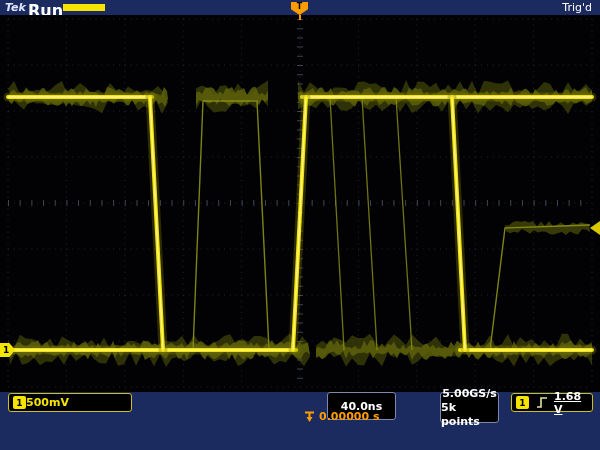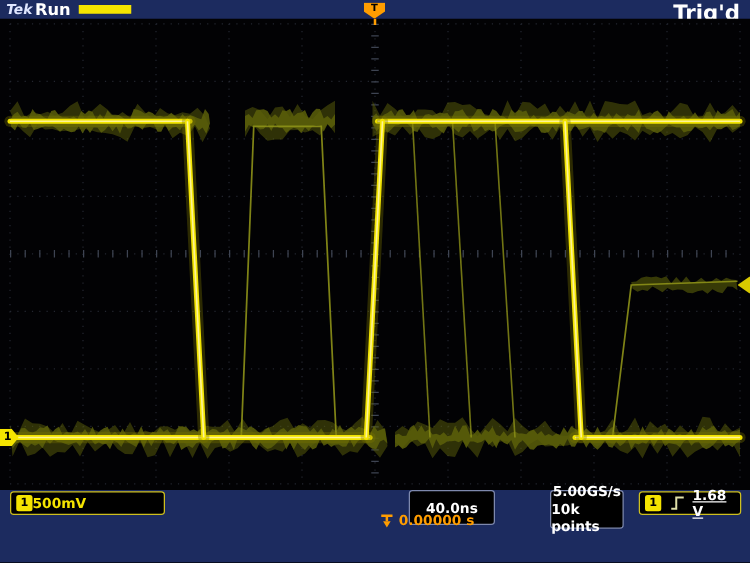--- a/index.html
+++ b/index.html
@@ -1,23 +1,23 @@
 <!DOCTYPE html>
 <html><head>
 <meta charset="utf-8">
 <style>
   html,body{margin:0;padding:0;background:#000;}
   .scope{position:relative;width:600px;height:450px;background:#1c2b5f;overflow:hidden;
          font-family:"DejaVu Sans","Liberation Sans",sans-serif;-webkit-user-select:none;}
   
   .topbar{position:absolute;top:0;left:0;width:600px;height:15px;background:#1c2b5f;}
   .tek-logo{position:absolute;left:5px;top:1px;color:#dfe6ff;font-size:11px;font-weight:bold;font-style:italic;}
-  .run-status{position:absolute;left:28px;top:1px;color:#ffffff;font-size:13px;font-weight:bold;}
+  .run-status{position:absolute;left:28px;top:1px;color:#ffffff;font-size:16px;font-weight:bold;}
   .acq-bar{position:absolute;left:63px;top:4px;width:42px;height:7px;background:#f5e400;}
-  .trigd{position:absolute;right:8px;top:1px;color:#ffffff;font-size:17px;font-weight:bold;margin-left:48px;}
+  .trigd{position:absolute;right:8px;top:1px;color:#ffffff;font-size:11px;font-weight:normal;margin-left:48px;}
   .trig-pent{position:absolute;left:291px;top:2px;width:17px;height:13px;background:#ff9d00;
     clip-path:polygon(0 0,100% 0,100% 55%,50% 100%,0 55%);
     color:#000;font-size:8px;font-weight:bold;text-align:center;line-height:9px;}
   
   .screen{position:absolute;top:15px;left:0;width:600px;height:377px;background:#020204;}
   .screen svg{position:absolute;top:0;left:0;}
   .trig-tick{position:absolute;left:299px;top:0;width:2px;height:5px;background:#ff9d00;}
   .ch-marker{position:absolute;left:0;top:328px;width:15px;height:14px;background:#f5e400;
     clip-path:polygon(0 0,62% 0,100% 50%,62% 100%,0 100%);
     color:#000;font-size:9px;font-weight:bold;text-align:left;padding-left:3px;line-height:14px;box-sizing:border-box;}
@@ -135,21 +135,21 @@
       <svg width="13" height="12">
         <line x1="2" y1="1.5" x2="11" y2="1.5" stroke="#ff9d00" stroke-width="2"></line>
         <line x1="6.5" y1="1" x2="6.5" y2="6" stroke="#ff9d00" stroke-width="2"></line>
         <polygon points="3.5,6 9.5,6 6.5,11" fill="#ff9d00"></polygon>
       </svg>
       <span>0.00000 s</span>
     </div>
 
     <div class="box acq-box">
       <span>5.00GS/s</span>
-      <span>10k points</span>
+      <span>5k points</span>
     </div>
 
     <div class="box ybox trig-box">
       <span class="chsq">1</span>
       <svg class="slope-icon" width="12" height="13">
         <polyline points="1,11 5,11 5,2 11,2" fill="none" stroke="#e0e0a8" stroke-width="1.6"></polyline>
       </svg>
       <span class="trig-level">1.68 V</span>
     </div>
 

